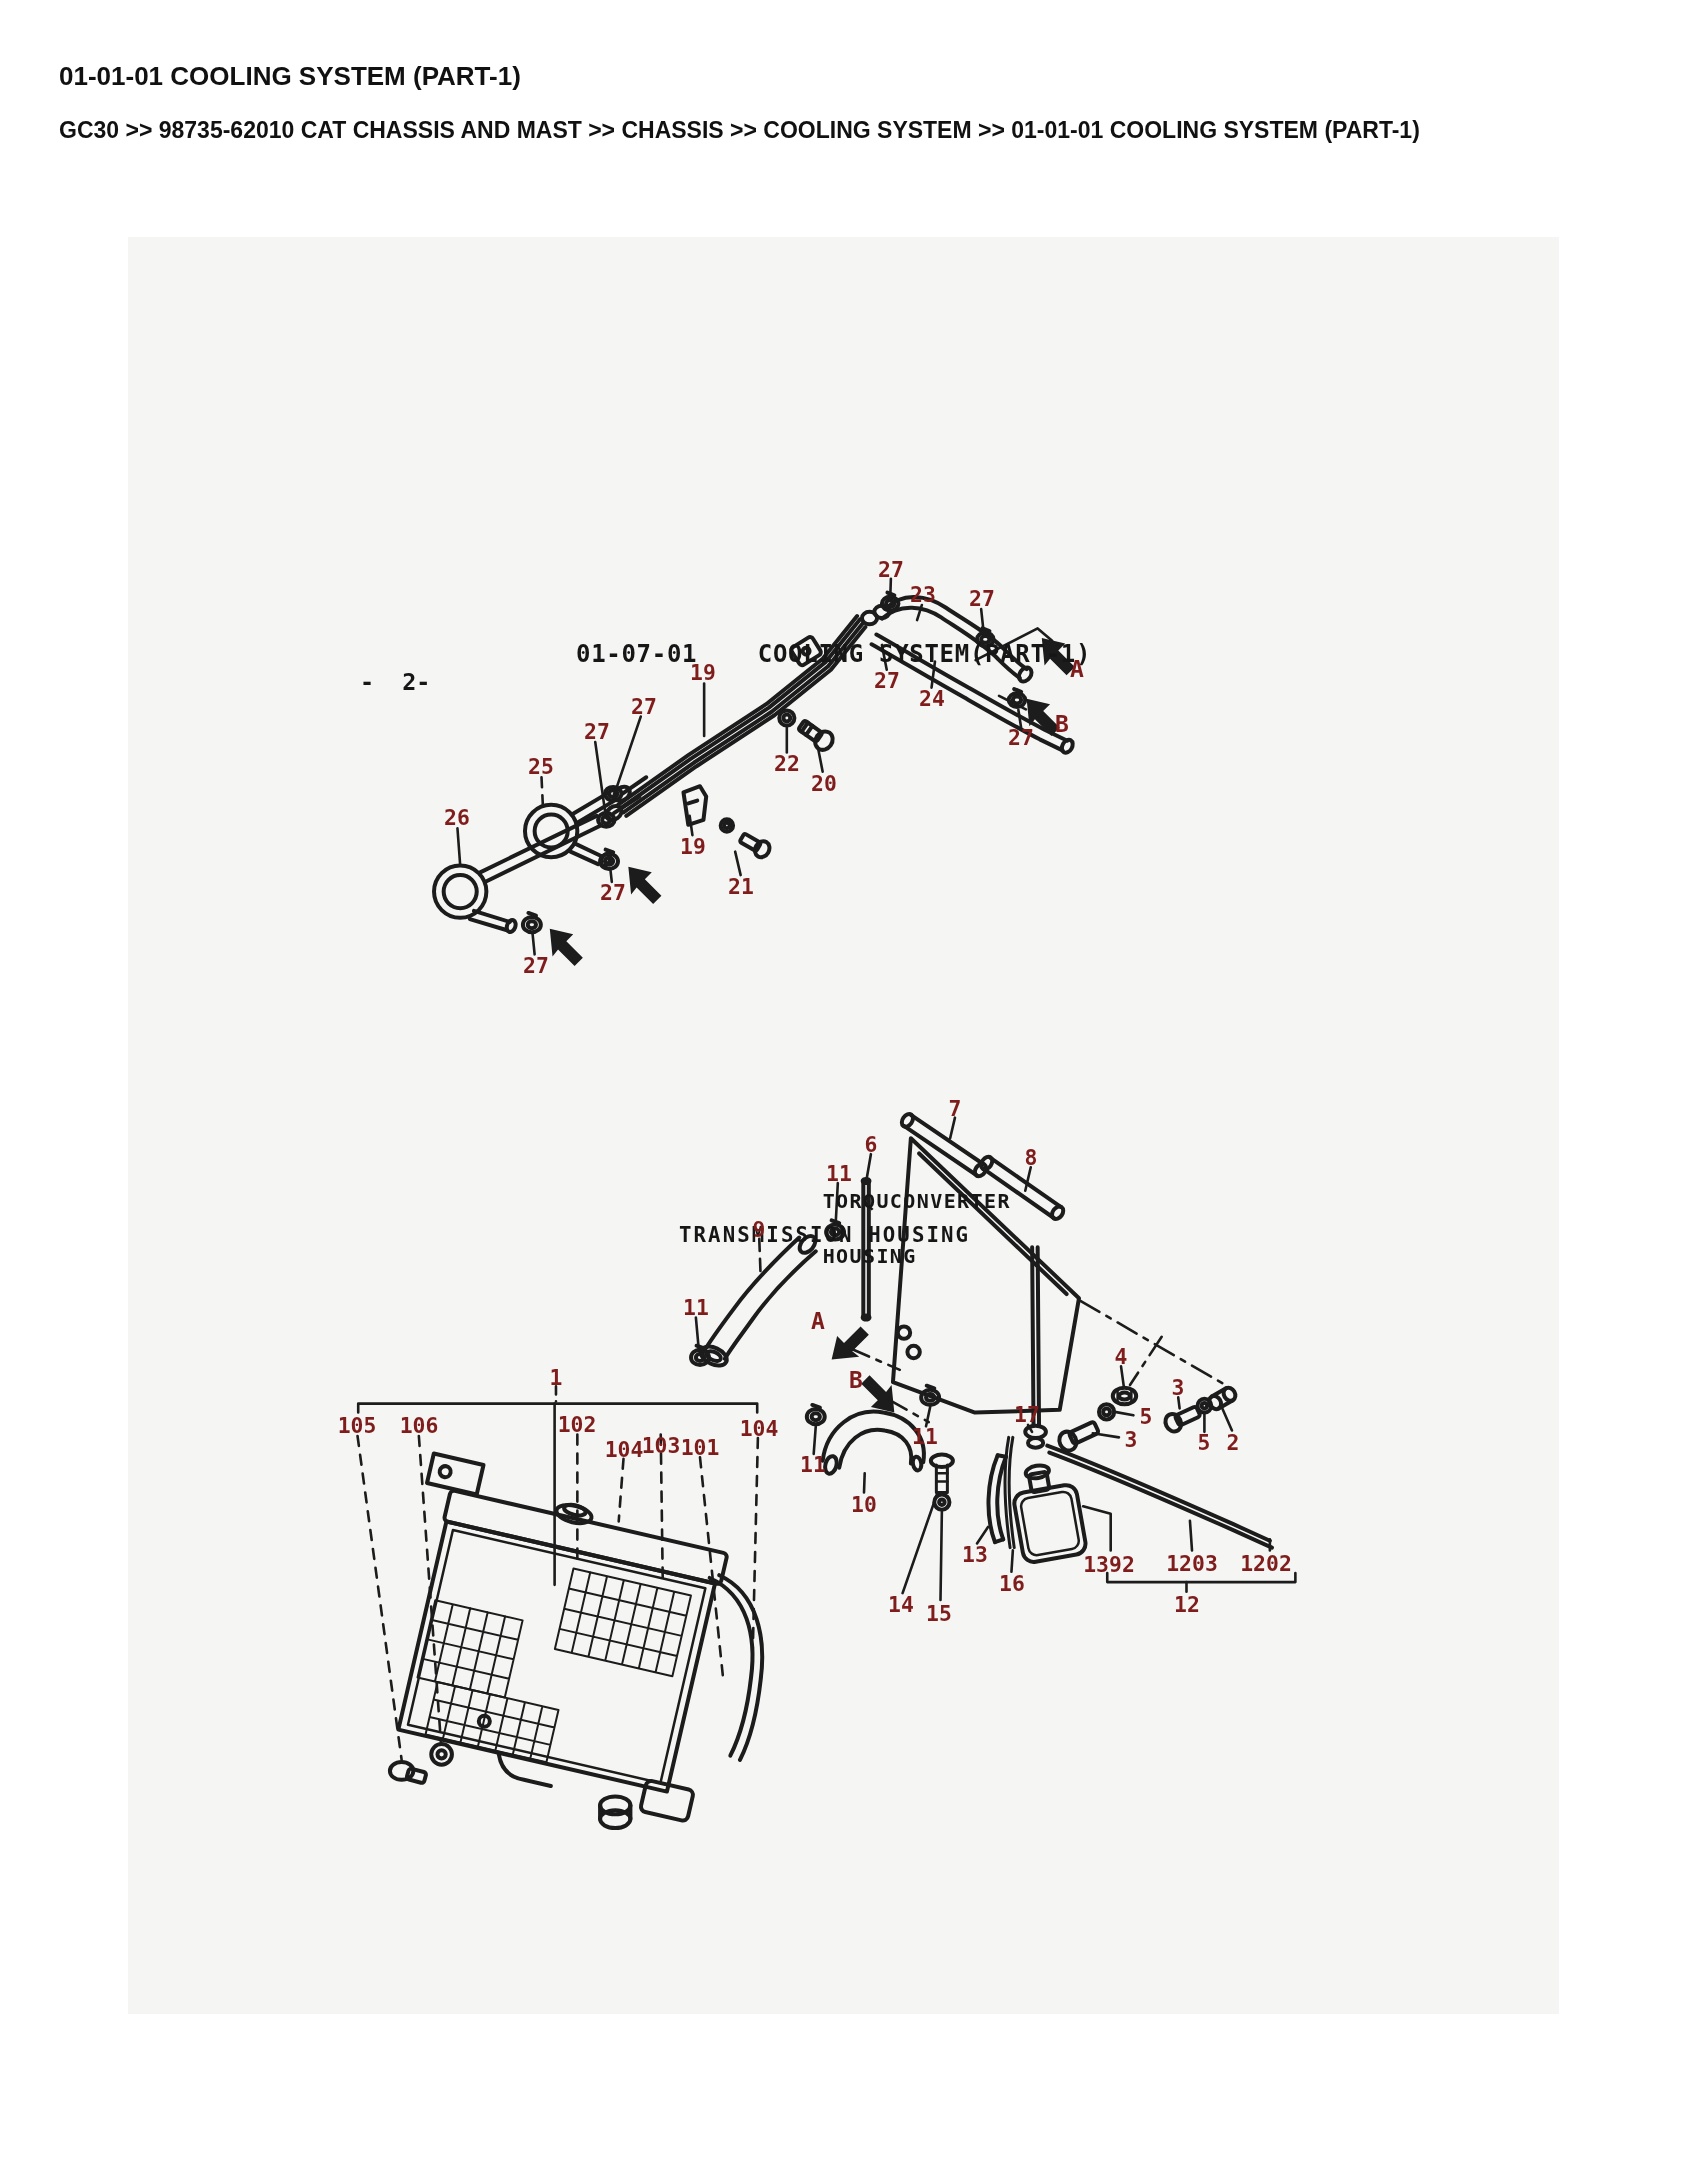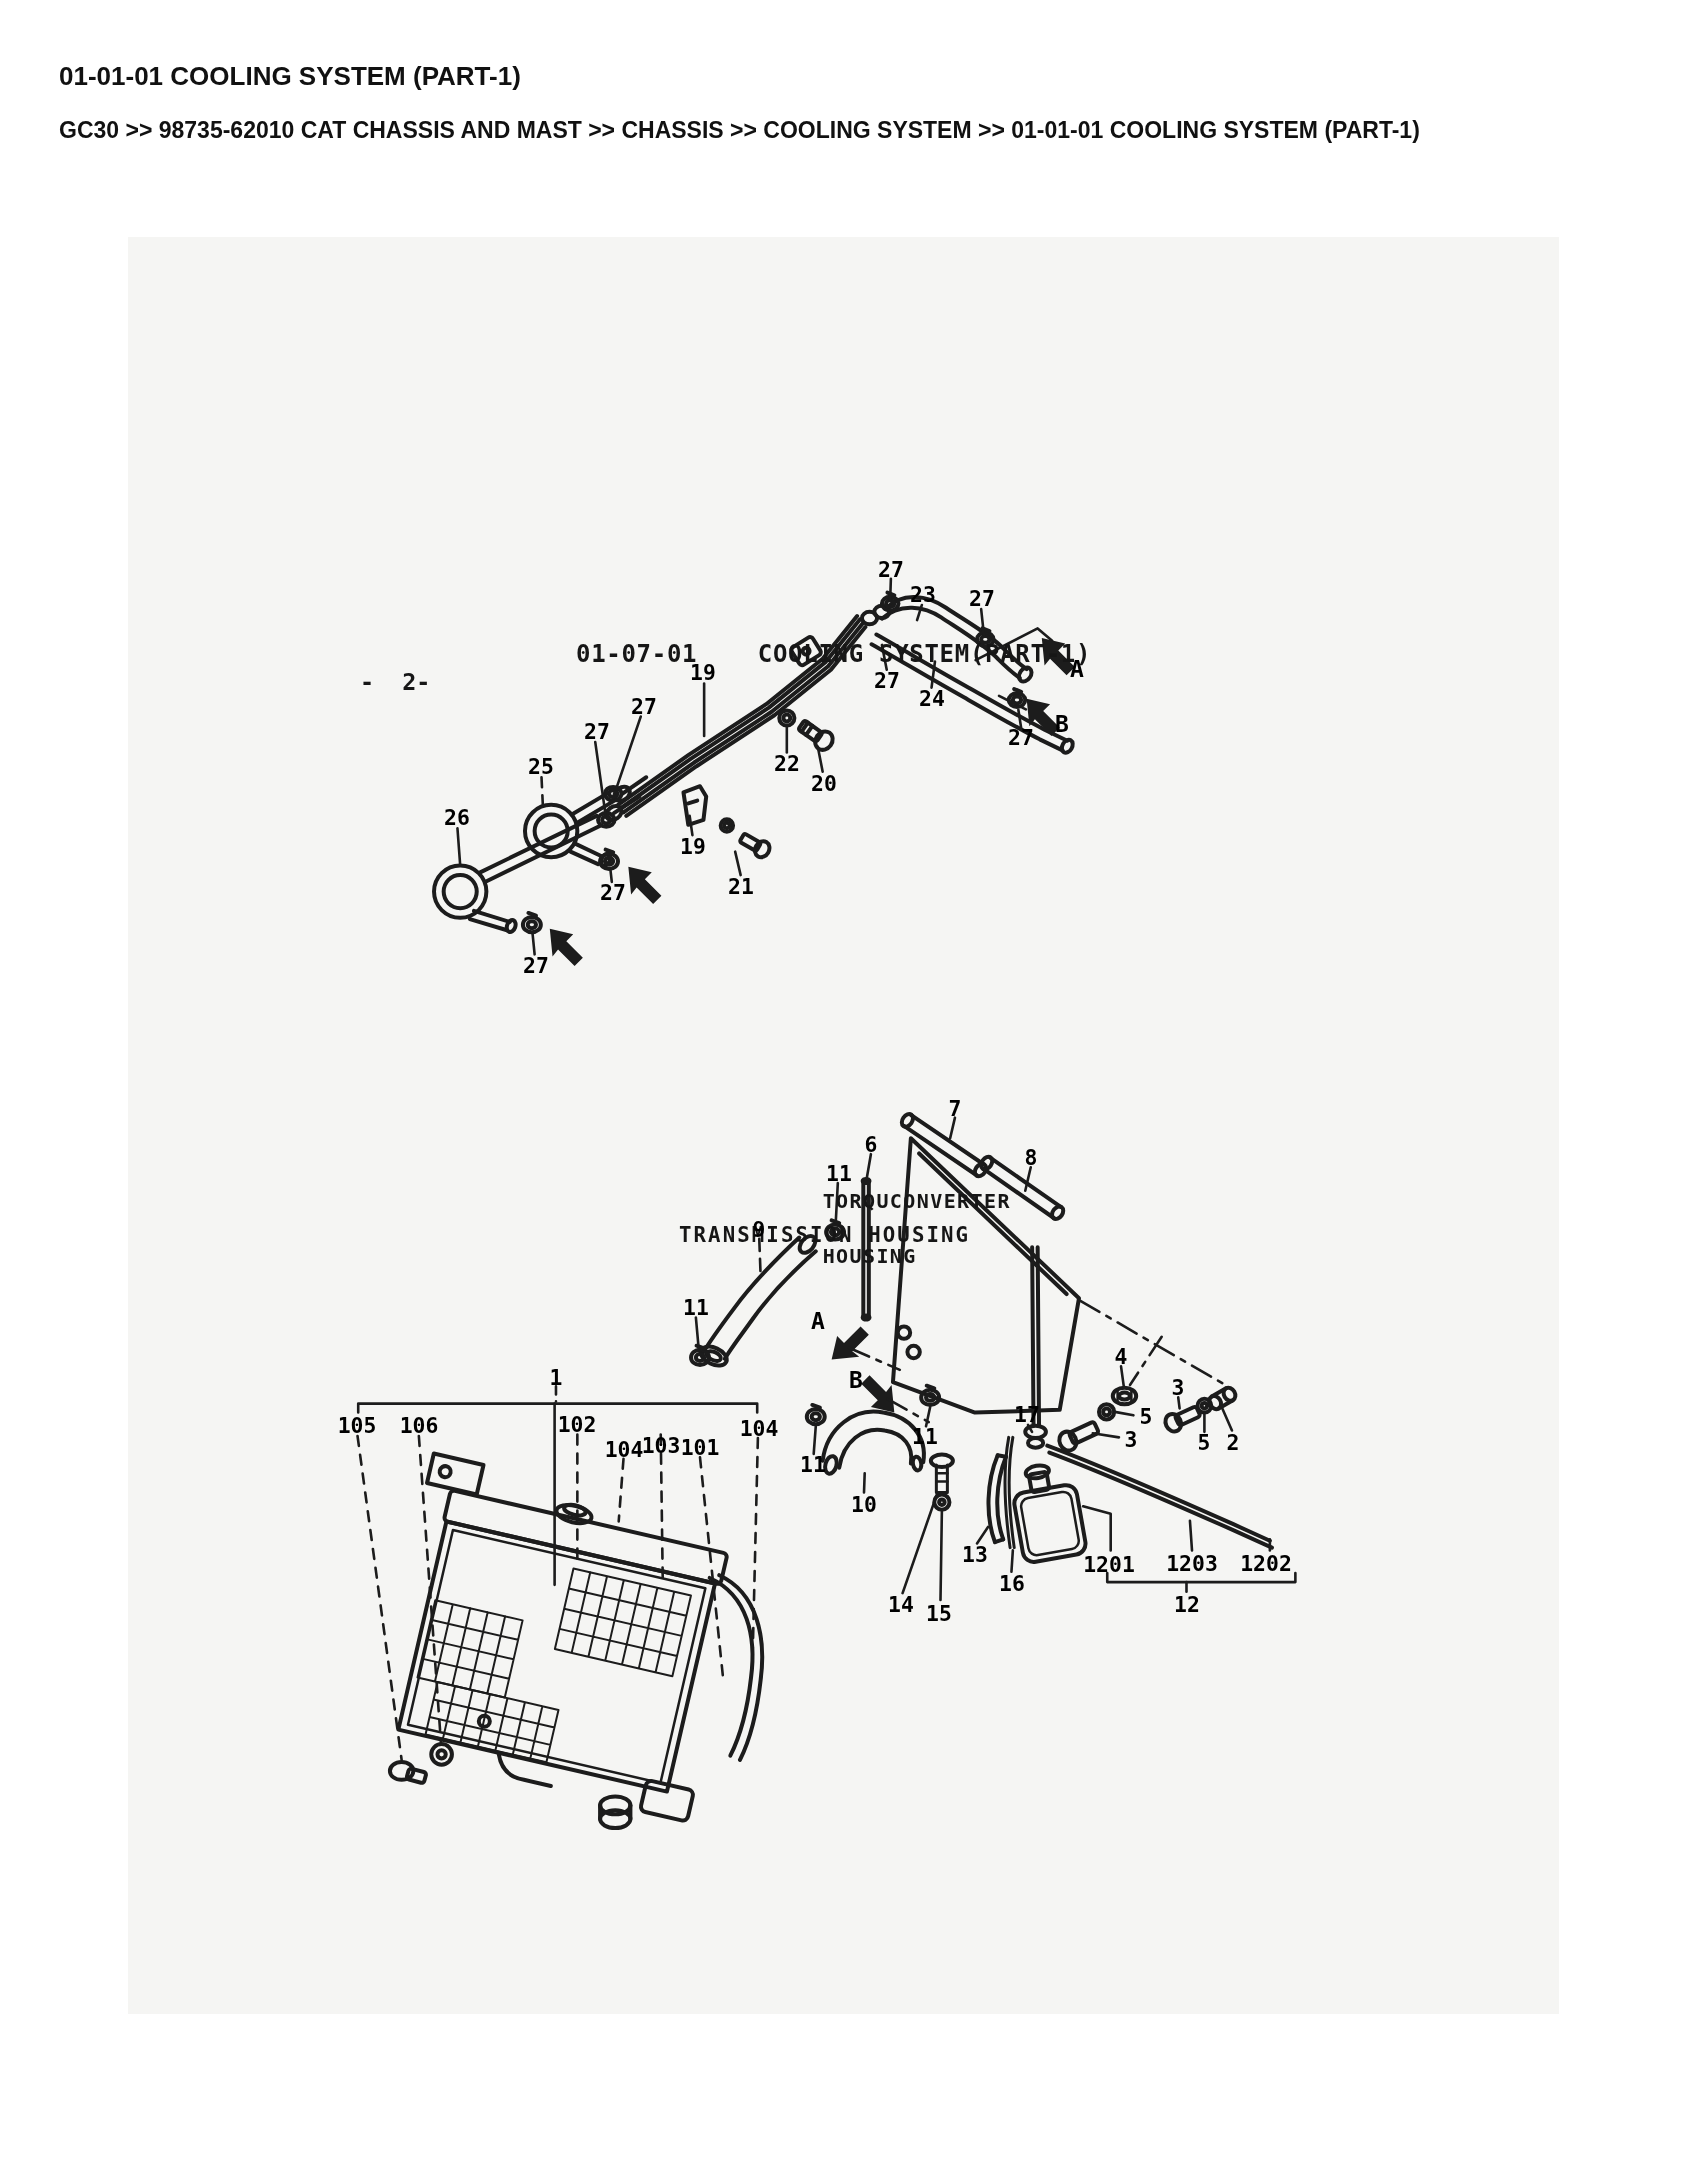--- a/index.html
+++ b/index.html
@@ -7,21 +7,21 @@
         font-family:"Liberation Sans",sans-serif;color:#111;}
   .hdr-title{position:absolute;left:59px;top:61px;font-size:26px;font-weight:bold;letter-spacing:0px;}
   .hdr-crumb{position:absolute;left:59px;top:117px;font-size:23px;font-weight:bold;white-space:nowrap;}
   .scan{position:absolute;left:128px;top:237px;width:1431px;height:1777px;background:var(--scanbg,#f5f5f3);}
   .mono{font-family:"DejaVu Sans Mono",monospace;color:#161616;}
   .dia-title{position:absolute;left:448px;top:403px;font-size:24px;font-weight:600;white-space:pre;letter-spacing:0.7px;}
   .pg-mark{position:absolute;left:232px;top:431px;font-size:23.4px;font-weight:600;white-space:pre;}
   .housing{position:absolute;left:614px;top:923px;font-size:20px;font-weight:bold;line-height:27.6px;letter-spacing:1.4px;white-space:pre;}
   .trans{position:absolute;left:551px;top:986px;font-size:20.7px;font-weight:bold;letter-spacing:2.1px;white-space:nowrap;}
   .callout{position:absolute;transform:translate(-50%,-50%);font-family:"DejaVu Sans Mono",monospace;
-           font-size:21.4px;font-weight:bold;color:#000000;white-space:nowrap;}
+           font-size:21.4px;font-weight:bold;color:#7f1d1d;white-space:nowrap;}
   .callout.letter{font-size:23px;}
   svg.art{position:absolute;left:0;top:0;pointer-events:none;color:#1c1c1c;}
   svg.art *{vector-effect:non-scaling-stroke;}
 </style>
 </head>
 <body>
 
 <div class="page">
 
   <div class="hdr-title">01-01-01 COOLING SYSTEM (PART-1)</div>
@@ -399,21 +399,21 @@
         <span class="callout" style="left: 1076px; top: 1205px;">5</span>
         <span class="callout" style="left: 1105px; top: 1205px;">2</span>
         <span class="callout" style="left: 899px; top: 1177px;">17</span>
         <span class="callout" style="left: 685px; top: 1227px;">11</span>
         <span class="callout" style="left: 797px; top: 1199px;">11</span>
         <span class="callout" style="left: 736px; top: 1267px;">10</span>
         <span class="callout" style="left: 773px; top: 1367px;">14</span>
         <span class="callout" style="left: 811px; top: 1376px;">15</span>
         <span class="callout" style="left: 847px; top: 1317px; text-align: center;">13</span>
         <span class="callout" style="left: 884px; top: 1346px;">16</span>
-        <span class="callout" style="left: 981px; top: 1327px;">1201</span>
+        <span class="callout" style="left: 981px; top: 1327px;">1392</span>
         <span class="callout" style="left: 1064px; top: 1326px;">1203</span>
         <span class="callout" style="left: 1138px; top: 1326px;">1202</span>
         <span class="callout" style="left: 1059px; top: 1367px;">12</span>
         <span class="callout" style="left: 428px; top: 1140px;">1</span>
         <span class="callout" style="left: 229px; top: 1188px;">105</span>
         <span class="callout" style="left: 291px; top: 1188px;">106</span>
         <span class="callout" style="left: 449px; top: 1187px;">102</span>
         <span class="callout" style="left: 533px; top: 1208px;">103</span>
         <span class="callout" style="left: 631px; top: 1191px;">104</span>
         <span class="callout" style="left: 496px; top: 1212px;">104</span>

